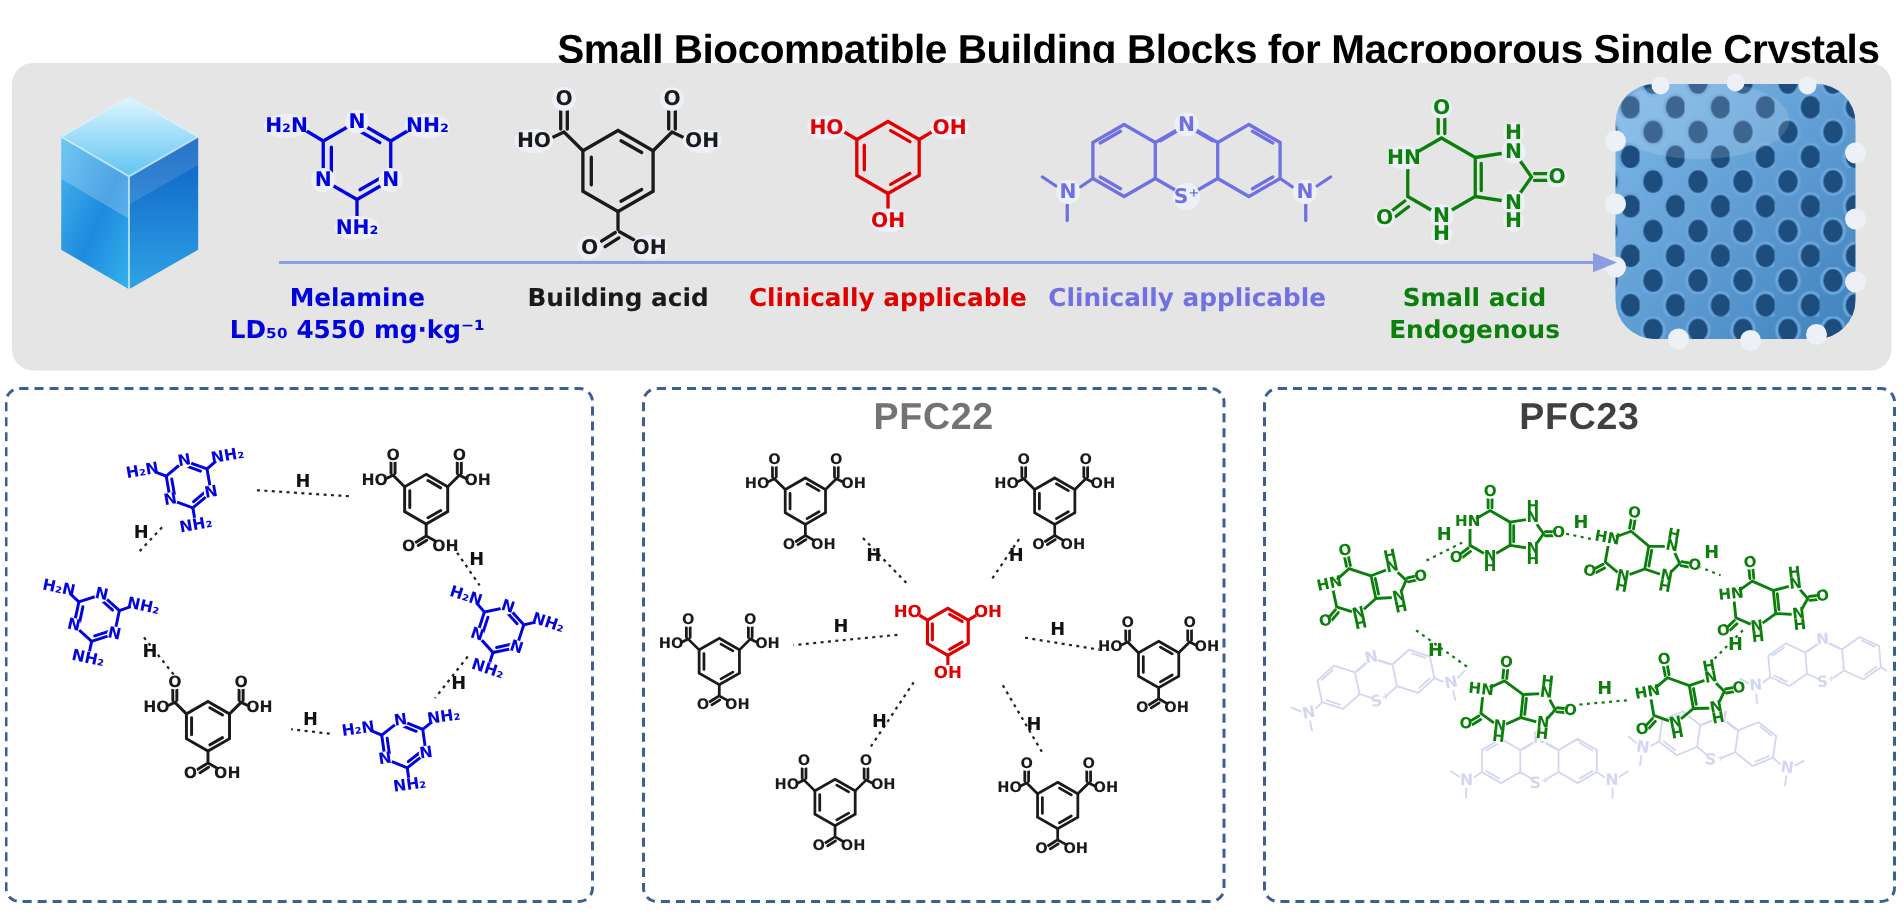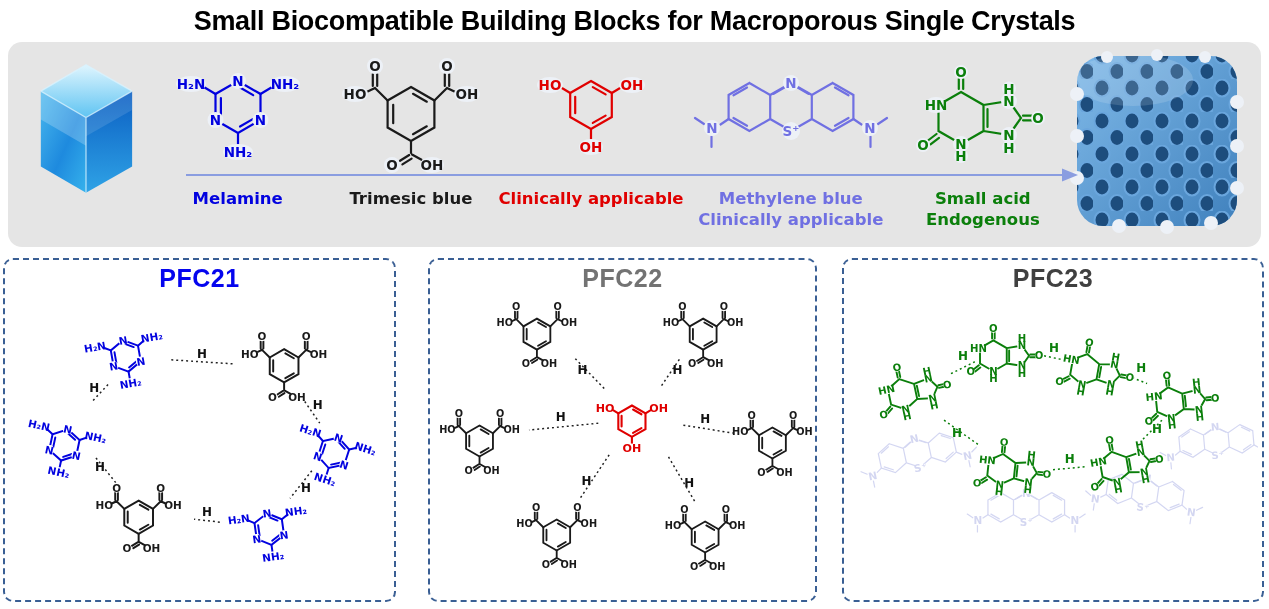--- a/index.html
+++ b/index.html
@@ -1,20 +1,20 @@
 <!DOCTYPE html>
 <html><head>
 <meta charset="utf-8">
 <style>
   html,body{margin:0;padding:0;background:#fff;}
   body{width:1269px;height:609px;font-family:"Liberation Sans",sans-serif;position:relative;overflow:hidden;}
   .page{position:absolute;inset:0;}
 
   
-  .fig-title{position:absolute;top:2px;left:0;right:0;margin:4px;text-align:center;
+  .fig-title{position:absolute;top:2px;left:0;right:0;margin:16px;text-align:right;
     font-size:27px;font-weight:bold;color:#000;letter-spacing:-0.3px;}
 
   
   .banner{position:absolute;left:8px;top:42px;width:1253px;height:205px;background:#e5e5e5;
     border-radius:14px;display:flex;align-items:flex-start;padding:4px 8px;box-sizing:border-box;}
   .side{display:flex;align-items:center;justify-content:center;}
   .mol-col{display:flex;flex-direction:column;align-items:center;}
   .struct{height:138px;display:flex;align-items:center;justify-content:center;}
   .labels{margin-top:4px;text-align:center;line-height:1.28;}
   .lbl{font-weight:bold;font-size:16.5px;font-family:"DejaVu Sans","Liberation Sans",sans-serif;white-space:nowrap;}
@@ -174,31 +174,32 @@
     </div>
 
     <div class="mol-col" style="width:164px">
       <div class="struct">
         <svg width="160" height="108" viewBox="-80 -46 160 108">
           <use href="#m-mel" class="mel"></use>
         </svg>
       </div>
       <div class="labels">
         <div class="lbl c0">Melamine</div>
+        <div class="lbl c0">LD₅₀ 4550 mg·kg⁻¹</div>
       </div>
     </div>
 
     <div class="mol-col" style="width:186px">
       <div class="struct">
         <svg width="156" height="122" viewBox="-78 -60 156 122">
           <use href="#m-tma" class="tma"></use>
         </svg>
       </div>
       <div class="labels">
-        <div class="lbl c1">Trimesic blue</div>
+        <div class="lbl c1">Building acid</div>
       </div>
     </div>
 
     <div class="mol-col" style="width:176px">
       <div class="struct">
         <svg width="128" height="88" viewBox="-64 -34 128 88">
           <use href="#m-thb" class="thbc"></use>
         </svg>
       </div>
       <div class="labels">
@@ -206,21 +207,20 @@
       </div>
     </div>
 
     <div class="mol-col" style="width:226px">
       <div class="struct">
         <svg width="204" height="80" viewBox="-102 -32 204 80">
           <use href="#m-mb" class="mbc"></use>
         </svg>
       </div>
       <div class="labels">
-        <div class="lbl c3">Methylene blue</div>
         <div class="lbl c3">Clinically applicable</div>
       </div>
     </div>
 
     <div class="mol-col" style="width:162px">
       <div class="struct">
         <svg width="144" height="106" viewBox="-72 -56 144 106">
           <use href="#m-uric" class="uricc"></use>
         </svg>
       </div>
@@ -262,21 +262,20 @@
             <circle cx="148" cy="177" r="7"></circle>
           <circle cx="44" cy="11" r="6"></circle>
             <circle cx="94" cy="9" r="6"></circle>
             <circle cx="142" cy="11" r="6"></circle>
         </g>
       </svg>
     </div>
   </div>
 
   <div class="panel p1">
-    <h2>PFC21</h2>
     <svg class="net" width="380" height="295" viewBox="0 0 384 295">
       <path class="db" d="M163,66 L225,70 M295,104 L313,130 M305,178 L283,206 M212,230 L186,227 M110,194 L86,164 M84,107 L100,90"></path>
       <use href="#m-mel" class="mel" transform="translate(117,62) scale(0.62) rotate(-10)"></use>
       <use href="#m-tma" class="tma" transform="translate(277,72) scale(0.62)"></use>
       <use href="#m-mel" class="mel" transform="translate(55,152) scale(0.62) rotate(12)"></use>
       <use href="#m-mel" class="mel" transform="translate(327,160) scale(0.62) rotate(18)"></use>
       <use href="#m-tma" class="tma" transform="translate(130,225) scale(0.62)"></use>
       <use href="#m-mel" class="mel" transform="translate(262,237) scale(0.62) rotate(-8)"></use>
       <text class="hb" x="194" y="60">H</text>
       <text class="hb" x="311" y="112">H</text>

